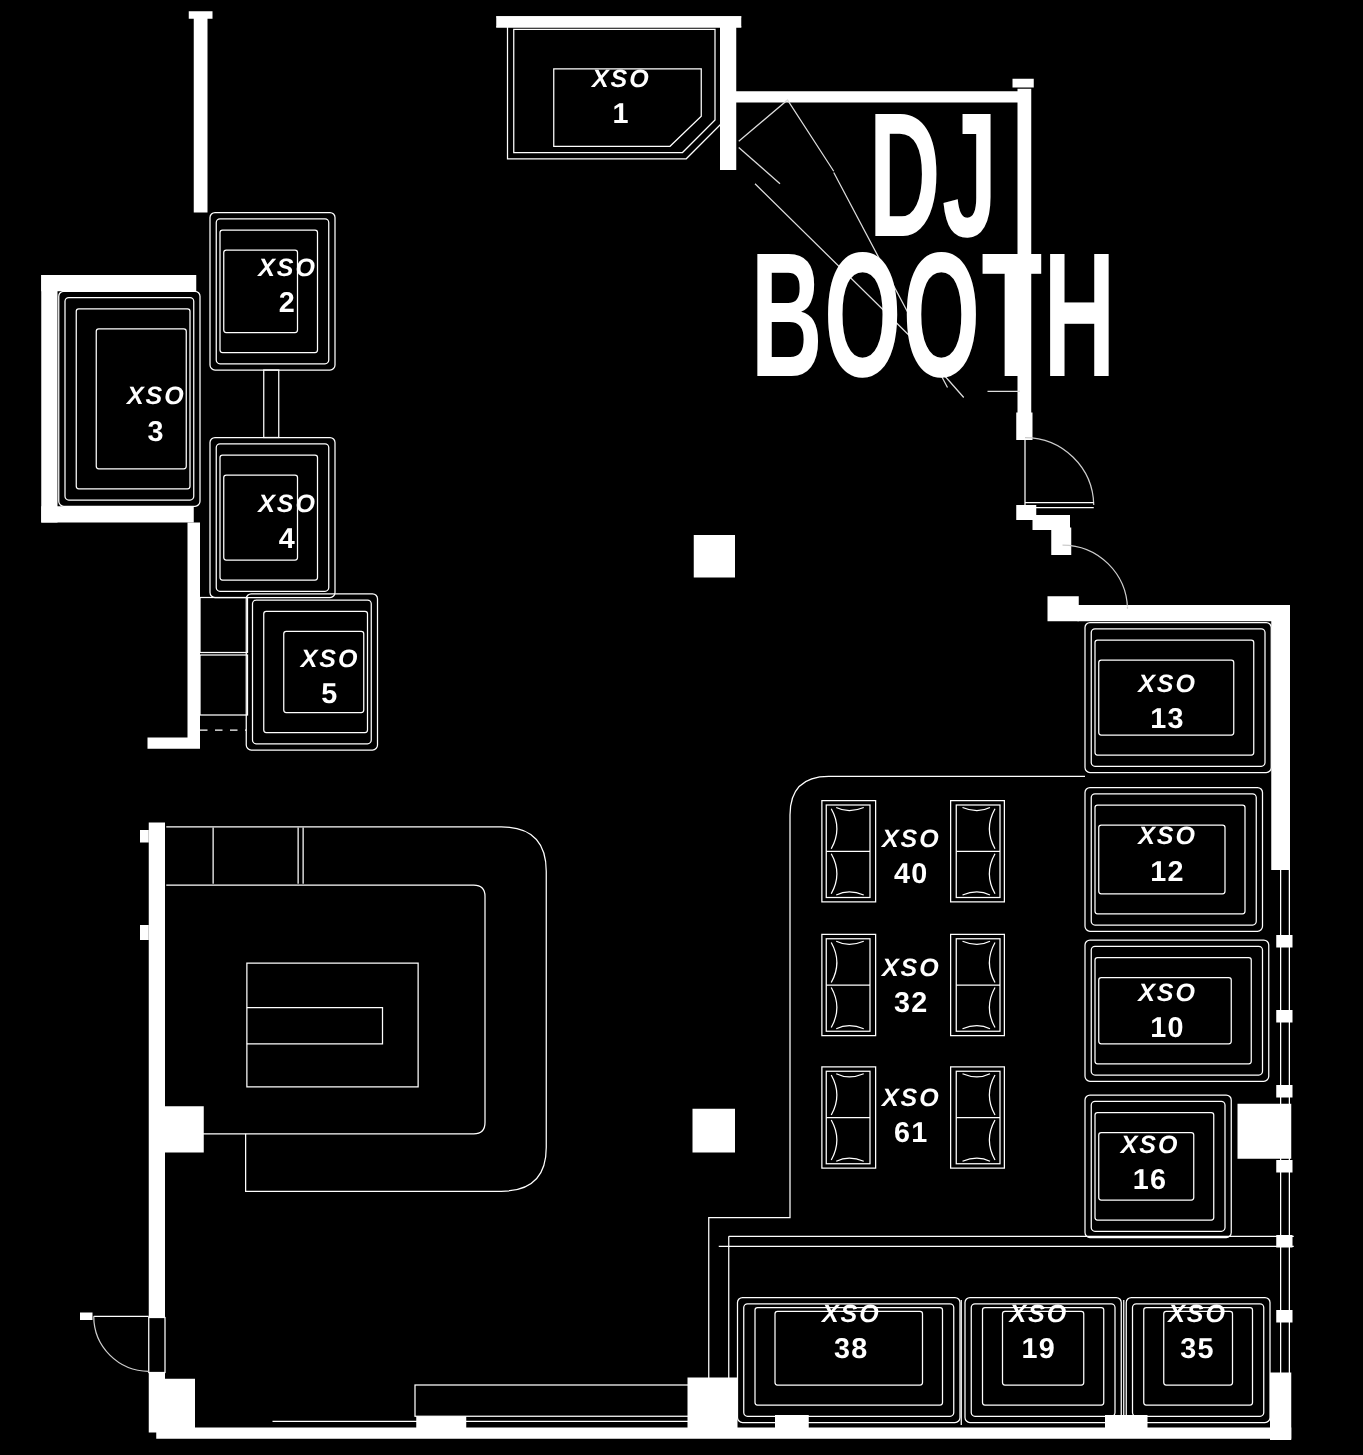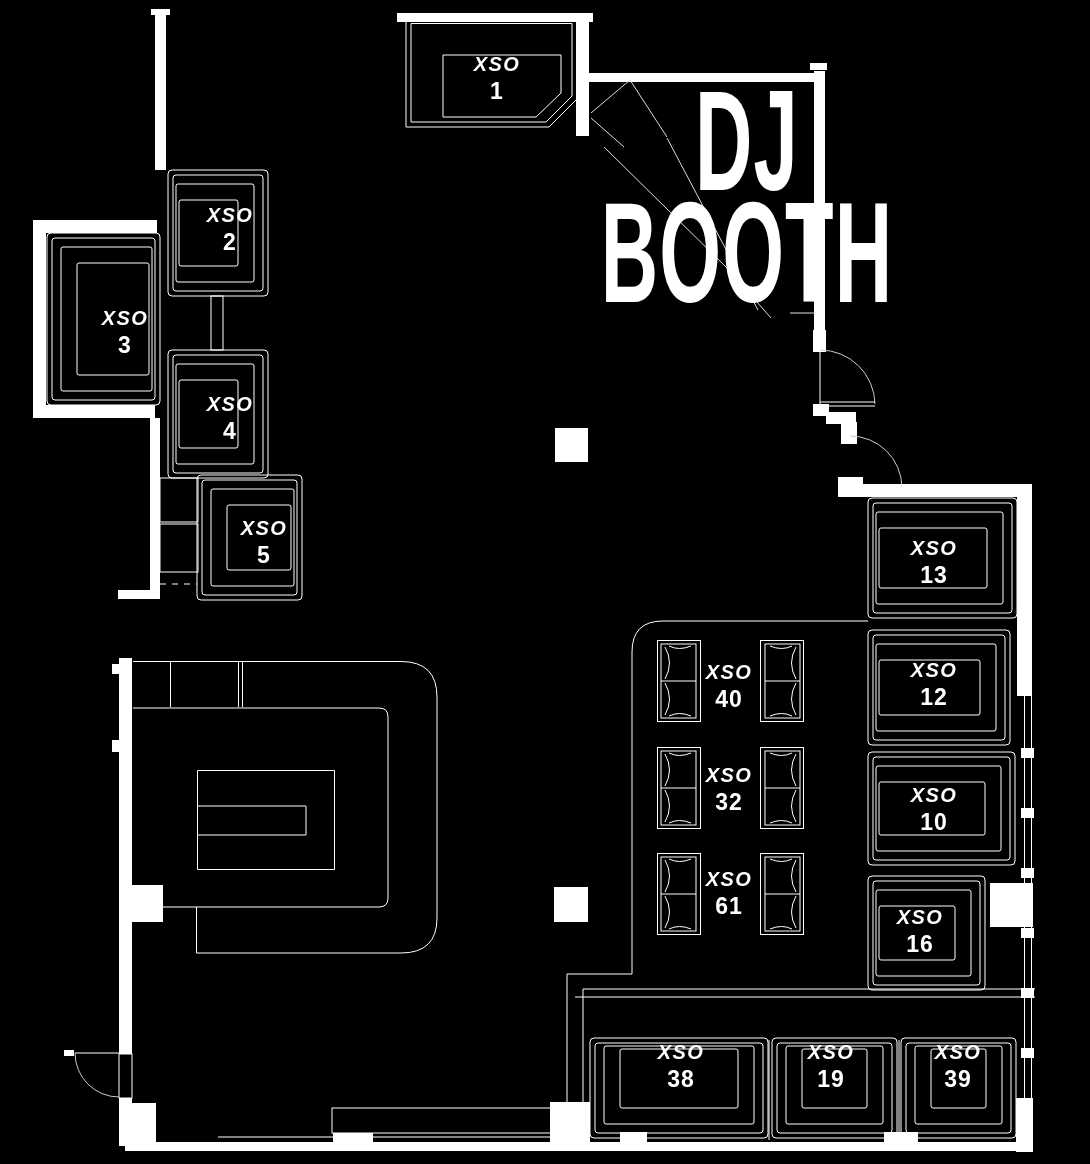--- a/index.html
+++ b/index.html
@@ -265,21 +265,21 @@
   <div class="lbl" style="left:934px;top:809px">
       <span class="t1">XSO</span>
       <span class="t2">10</span>
     </div>
   <div class="lbl" style="left:920px;top:931px">
       <span class="t1">XSO</span>
       <span class="t2">16</span>
     </div>
   <div class="lbl" style="left:958px;top:1066px">
       <span class="t1">XSO</span>
-      <span class="t2">39</span>
+      <span class="t2">35</span>
     </div>
   <div class="lbl" style="left:831px;top:1066px">
       <span class="t1">XSO</span>
       <span class="t2">19</span>
     </div>
   <div class="lbl" style="left:681px;top:1066px">
       <span class="t1">XSO</span>
       <span class="t2">38</span>
     </div>
   <div class="lbl" style="left:729px;top:686px">

